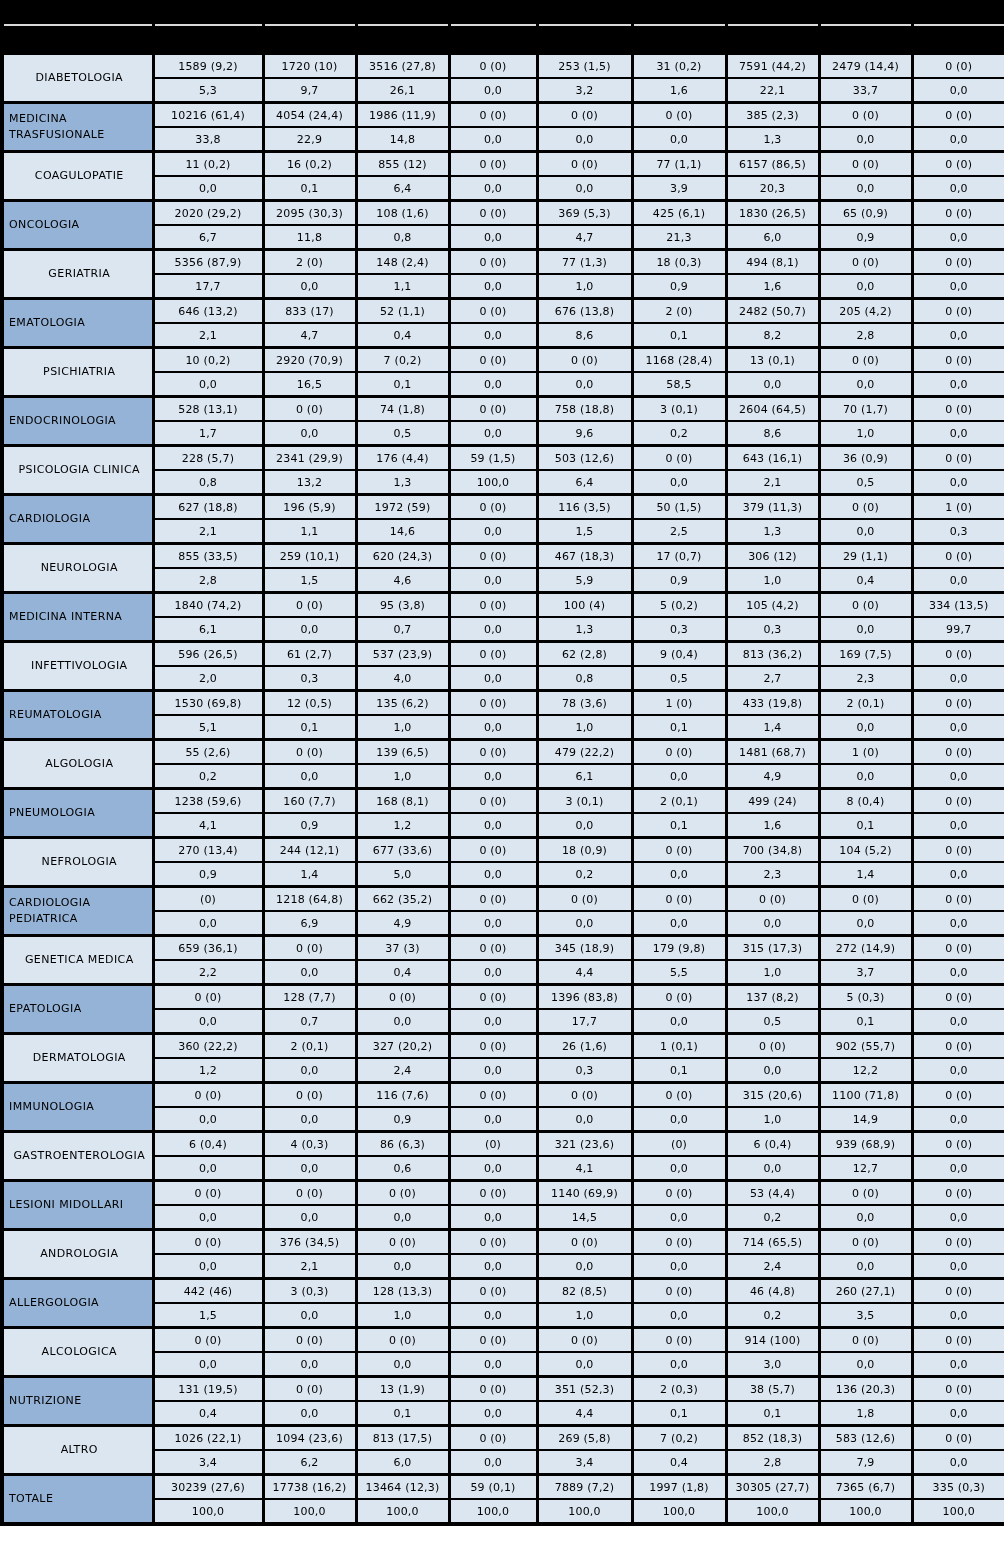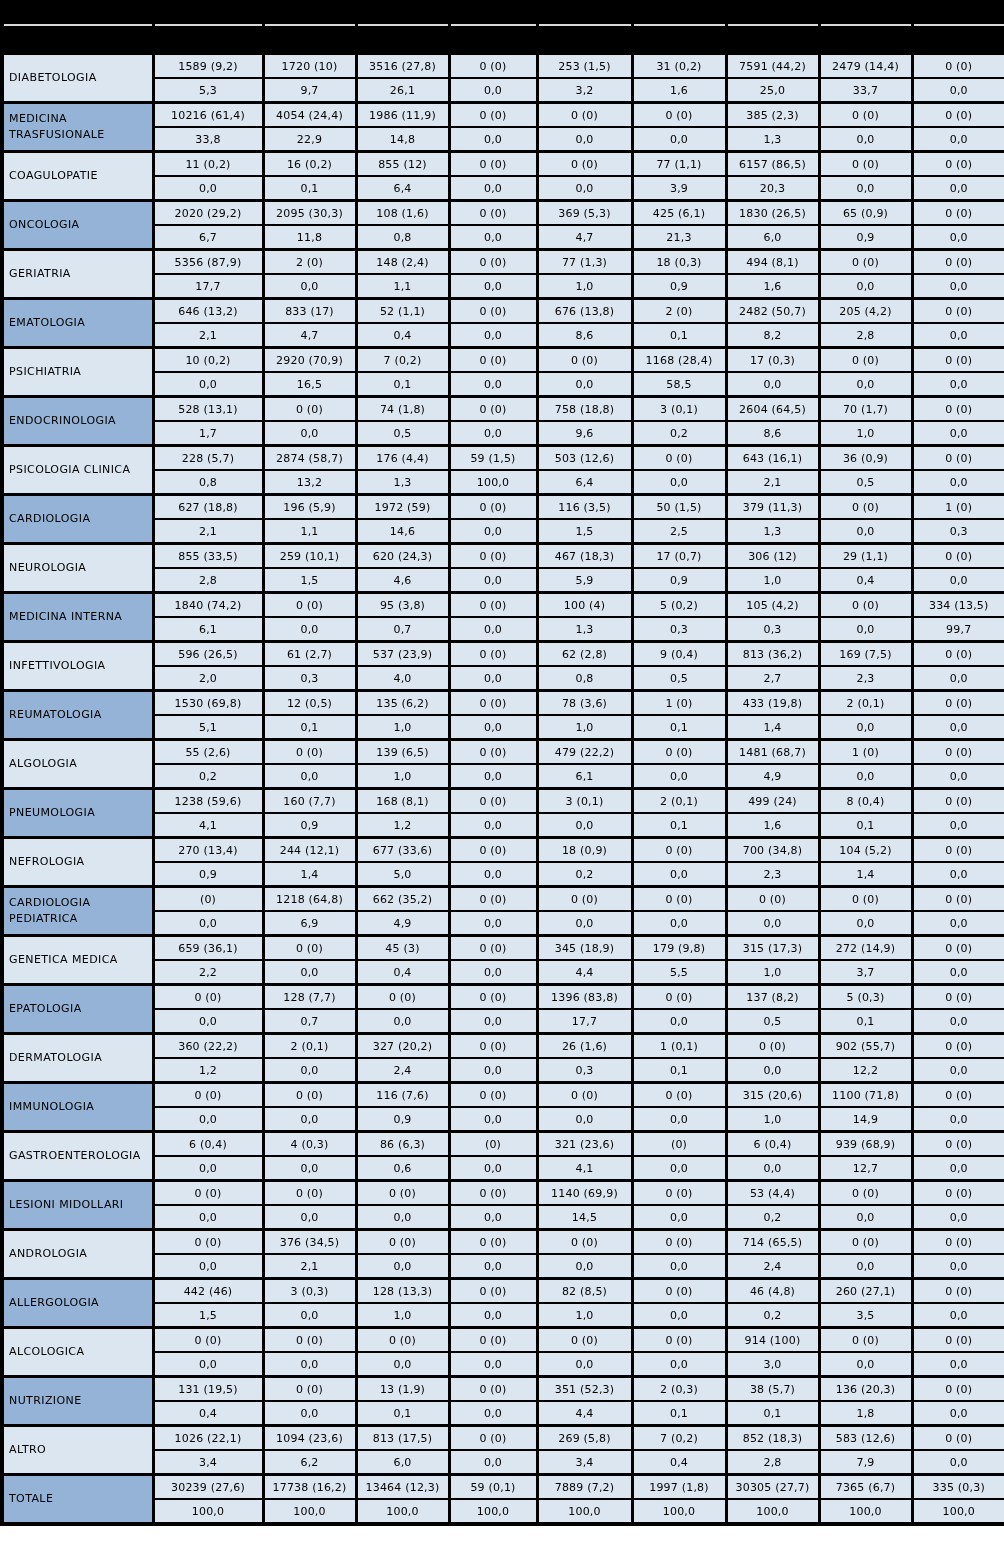--- a/index.html
+++ b/index.html
@@ -48,21 +48,21 @@
     text-align:left;
     vertical-align:middle;
     font-weight:normal;
     padding-left:5px;
     padding-right:2px;
     letter-spacing:0.4px;
     white-space:normal;
     line-height:1.45;
     border:3px solid var(--border-black);
   }
-  tbody th.lab-light{background:var(--light-blue);}
+  tbody th.lab-light{background:var(--light-blue);text-align:center;}
   tbody th.lab-dark{background:var(--medium-blue);margin-top:12px;}
 </style>
 </head>
 <body>
 
 <table>
   <colgroup>
     <col style="width:151px">
     <col style="width:110px">
     <col style="width:93px">
@@ -113,21 +113,21 @@
         <td class="datacell">2479 (14,4)</td>
         <td class="datacell">0 (0)</td>
       </tr>
       <tr>
         <td class="datacell">5,3</td>
         <td class="datacell">9,7</td>
         <td class="datacell">26,1</td>
         <td class="datacell">0,0</td>
         <td class="datacell">3,2</td>
         <td class="datacell">1,6</td>
-        <td class="datacell">25,0</td>
+        <td class="datacell">22,1</td>
         <td class="datacell">33,7</td>
         <td class="datacell">0,0</td>
       </tr>
       <tr class="block-start">
         <th class="rowlabel lab-dark" rowspan="2">MEDICINA TRASFUSIONALE</th>
         <td class="datacell">10216 (61,4)</td>
         <td class="datacell">4054 (24,4)</td>
         <td class="datacell">1986 (11,9)</td>
         <td class="datacell">0 (0)</td>
         <td class="datacell">0 (0)</td>
@@ -240,21 +240,21 @@
         <td class="datacell">0,0</td>
       </tr>
       <tr class="block-start">
         <th class="rowlabel lab-light" rowspan="2">PSICHIATRIA</th>
         <td class="datacell">10 (0,2)</td>
         <td class="datacell">2920 (70,9)</td>
         <td class="datacell">7 (0,2)</td>
         <td class="datacell">0 (0)</td>
         <td class="datacell">0 (0)</td>
         <td class="datacell">1168 (28,4)</td>
-        <td class="datacell">17 (0,3)</td>
+        <td class="datacell">13 (0,1)</td>
         <td class="datacell">0 (0)</td>
         <td class="datacell">0 (0)</td>
       </tr>
       <tr>
         <td class="datacell">0,0</td>
         <td class="datacell">16,5</td>
         <td class="datacell">0,1</td>
         <td class="datacell">0,0</td>
         <td class="datacell">0,0</td>
         <td class="datacell">58,5</td>
@@ -281,21 +281,21 @@
         <td class="datacell">0,0</td>
         <td class="datacell">9,6</td>
         <td class="datacell">0,2</td>
         <td class="datacell">8,6</td>
         <td class="datacell">1,0</td>
         <td class="datacell">0,0</td>
       </tr>
       <tr class="block-start">
         <th class="rowlabel lab-light" rowspan="2">PSICOLOGIA CLINICA</th>
         <td class="datacell">228 (5,7)</td>
-        <td class="datacell">2874 (58,7)</td>
+        <td class="datacell">2341 (29,9)</td>
         <td class="datacell">176 (4,4)</td>
         <td class="datacell">59 (1,5)</td>
         <td class="datacell">503 (12,6)</td>
         <td class="datacell">0 (0)</td>
         <td class="datacell">643 (16,1)</td>
         <td class="datacell">36 (0,9)</td>
         <td class="datacell">0 (0)</td>
       </tr>
       <tr>
         <td class="datacell">0,8</td>
@@ -512,21 +512,21 @@
         <td class="datacell">0,0</td>
         <td class="datacell">0,0</td>
         <td class="datacell">0,0</td>
         <td class="datacell">0,0</td>
         <td class="datacell">0,0</td>
       </tr>
       <tr class="block-start">
         <th class="rowlabel lab-light" rowspan="2">GENETICA MEDICA</th>
         <td class="datacell">659 (36,1)</td>
         <td class="datacell">0 (0)</td>
-        <td class="datacell">45 (3)</td>
+        <td class="datacell">37 (3)</td>
         <td class="datacell">0 (0)</td>
         <td class="datacell">345 (18,9)</td>
         <td class="datacell">179 (9,8)</td>
         <td class="datacell">315 (17,3)</td>
         <td class="datacell">272 (14,9)</td>
         <td class="datacell">0 (0)</td>
       </tr>
       <tr>
         <td class="datacell">2,2</td>
         <td class="datacell">0,0</td>

